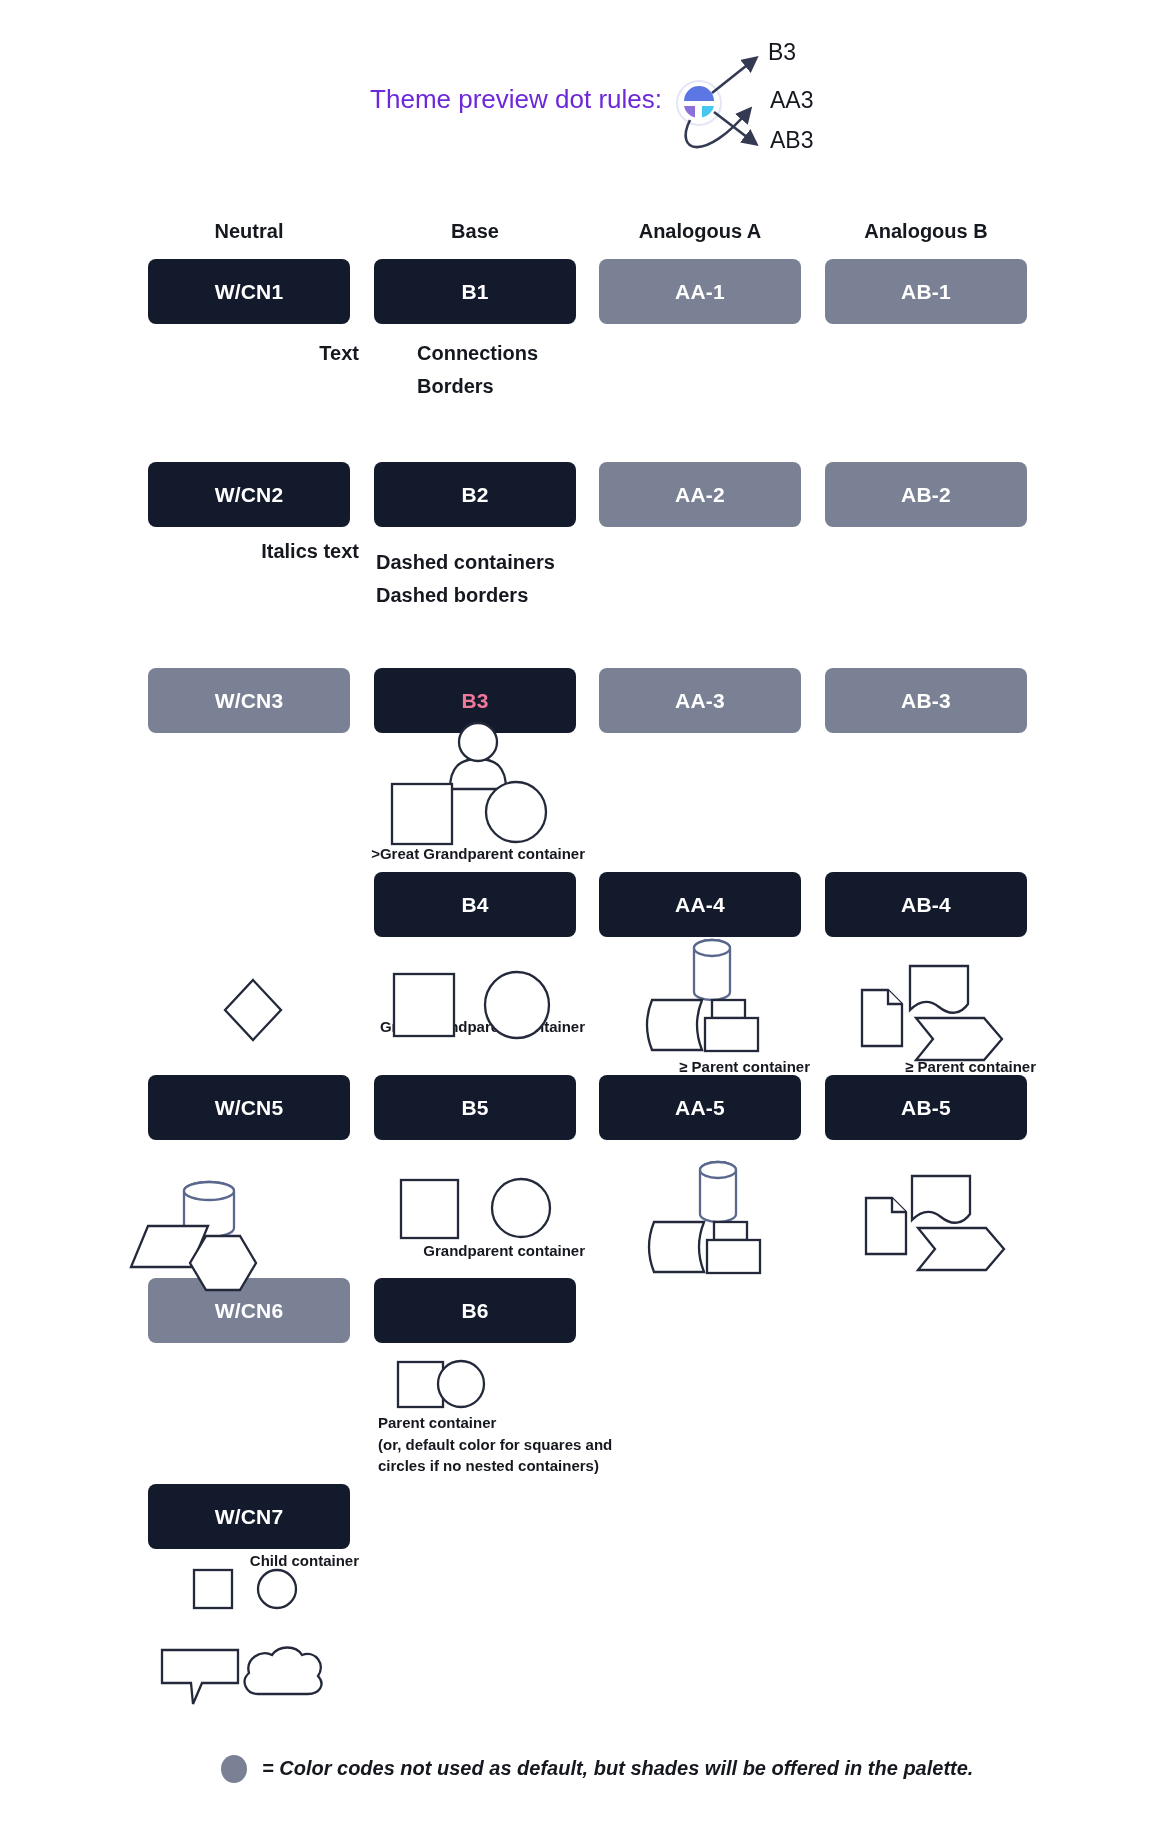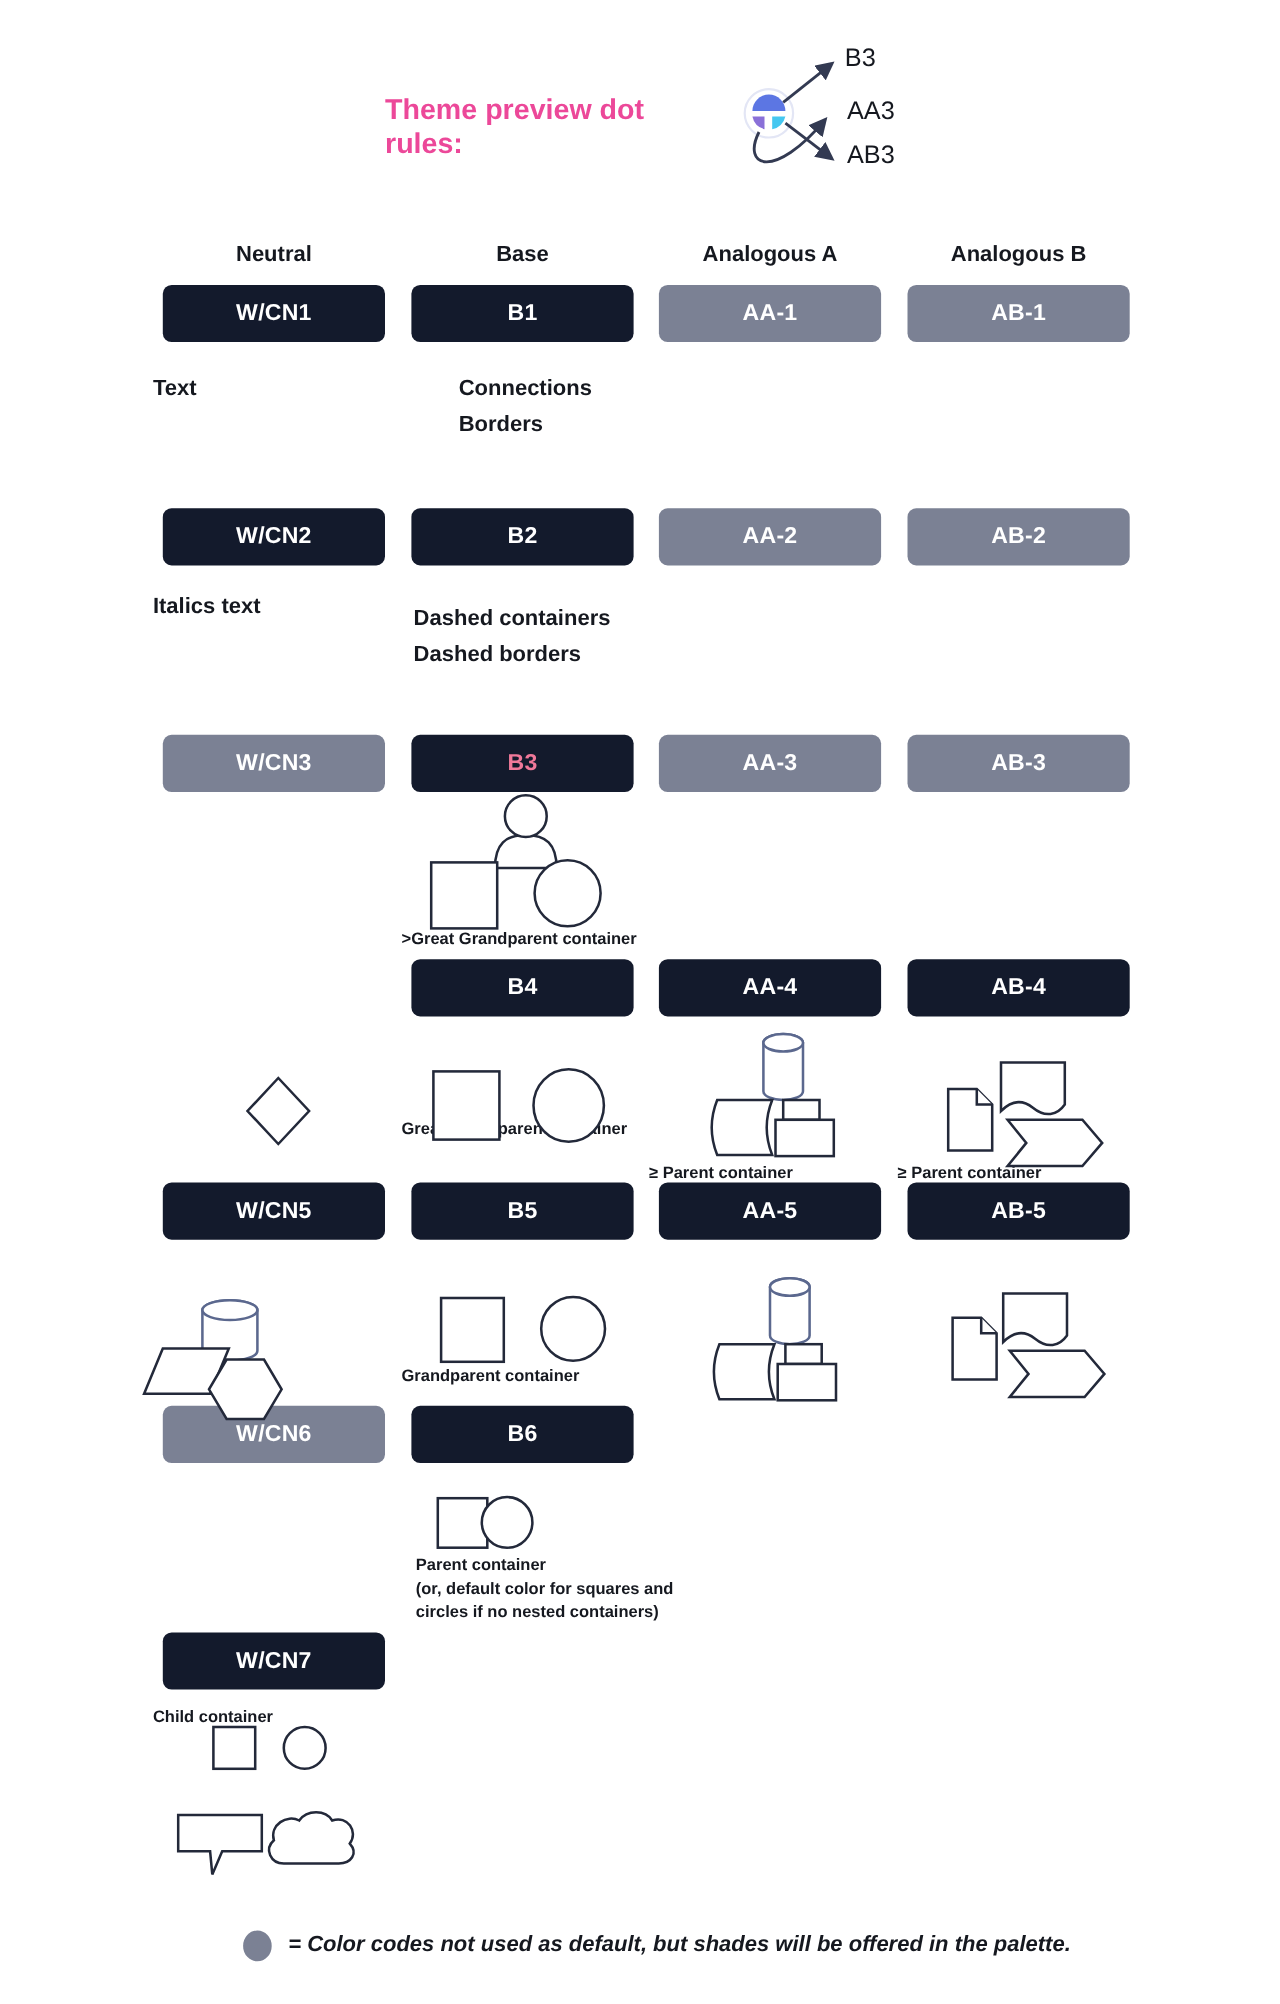--- a/index.html
+++ b/index.html
@@ -2,40 +2,40 @@
 <html><head>
 <meta charset="utf-8">
 <style>
   html,body{margin:0;padding:0;background:#ffffff;}
   #stage{
     position:relative;width:1164px;height:1822px;background:#ffffff;overflow:hidden;
     font-family:"Liberation Sans","DejaVu Sans",sans-serif;color:#15181f;
   }
   .abs{position:absolute;}
   
-  .title{left:350px;top:84px;width:312px;text-align:left;font-size:26px;font-weight:700;color:#ec4899;}
+  .title{left:350px;top:84px;width:312px;text-align:right;font-size:26px;font-weight:400;color:#6d28d9;}
   .dotlabel{font-size:23px;font-weight:400;color:#15181f;}
   
   .colhead{top:220px;width:202px;text-align:center;font-size:20px;font-weight:bold;}
   
   .chip{
-    position:absolute;width:202px;height:52px;border-radius:8px;
+    position:absolute;width:202px;height:65px;border-radius:8px;
     display:flex;align-items:center;justify-content:center;
     font-size:21px;font-weight:bold;color:#ffffff;letter-spacing:.2px;
   }
   .dark{background:#131a2c;}
   .slate{background:#7b8194;text-align:center;}
   .pinktext{color:#f0799a;}
   .c1{left:148px}.c2{left:374px}.c3{left:599px}.c4{left:825px}
   .r1{top:259px}.r2{top:462px}.r3{top:668px}.r4{top:872px}.r5{top:1075px}.r6{top:1278px}.r7{top:1484px}
   
   .cap{position:absolute;font-weight:bold;color:#15181f;white-space:nowrap;}
   .f20{font-size:20px;}
   .f15{font-size:15px;}
-  .ctr{width:220px;text-align:left;}
+  .ctr{width:220px;text-align:right;}
   
   #shapes{position:absolute;left:0;top:0;pointer-events:none;}
   #shapes .sh{fill:#ffffff;stroke:#23293a;stroke-width:2.3;}
   #shapes .cyl{fill:#ffffff;stroke:#5b688e;stroke-width:2.3;}
   #shapes .arrow{fill:none;stroke:#333a52;stroke-width:2.6;}
   
   .legend-dot{left:221px;top:1755px;width:26px;height:28px;border-radius:50%;background:#7b8194;}
   .legend-text{left:262px;top:1757px;font-size:20px;font-weight:bold;color:#15181f;white-space:nowrap;font-style:italic;}
 </style>
 </head>

